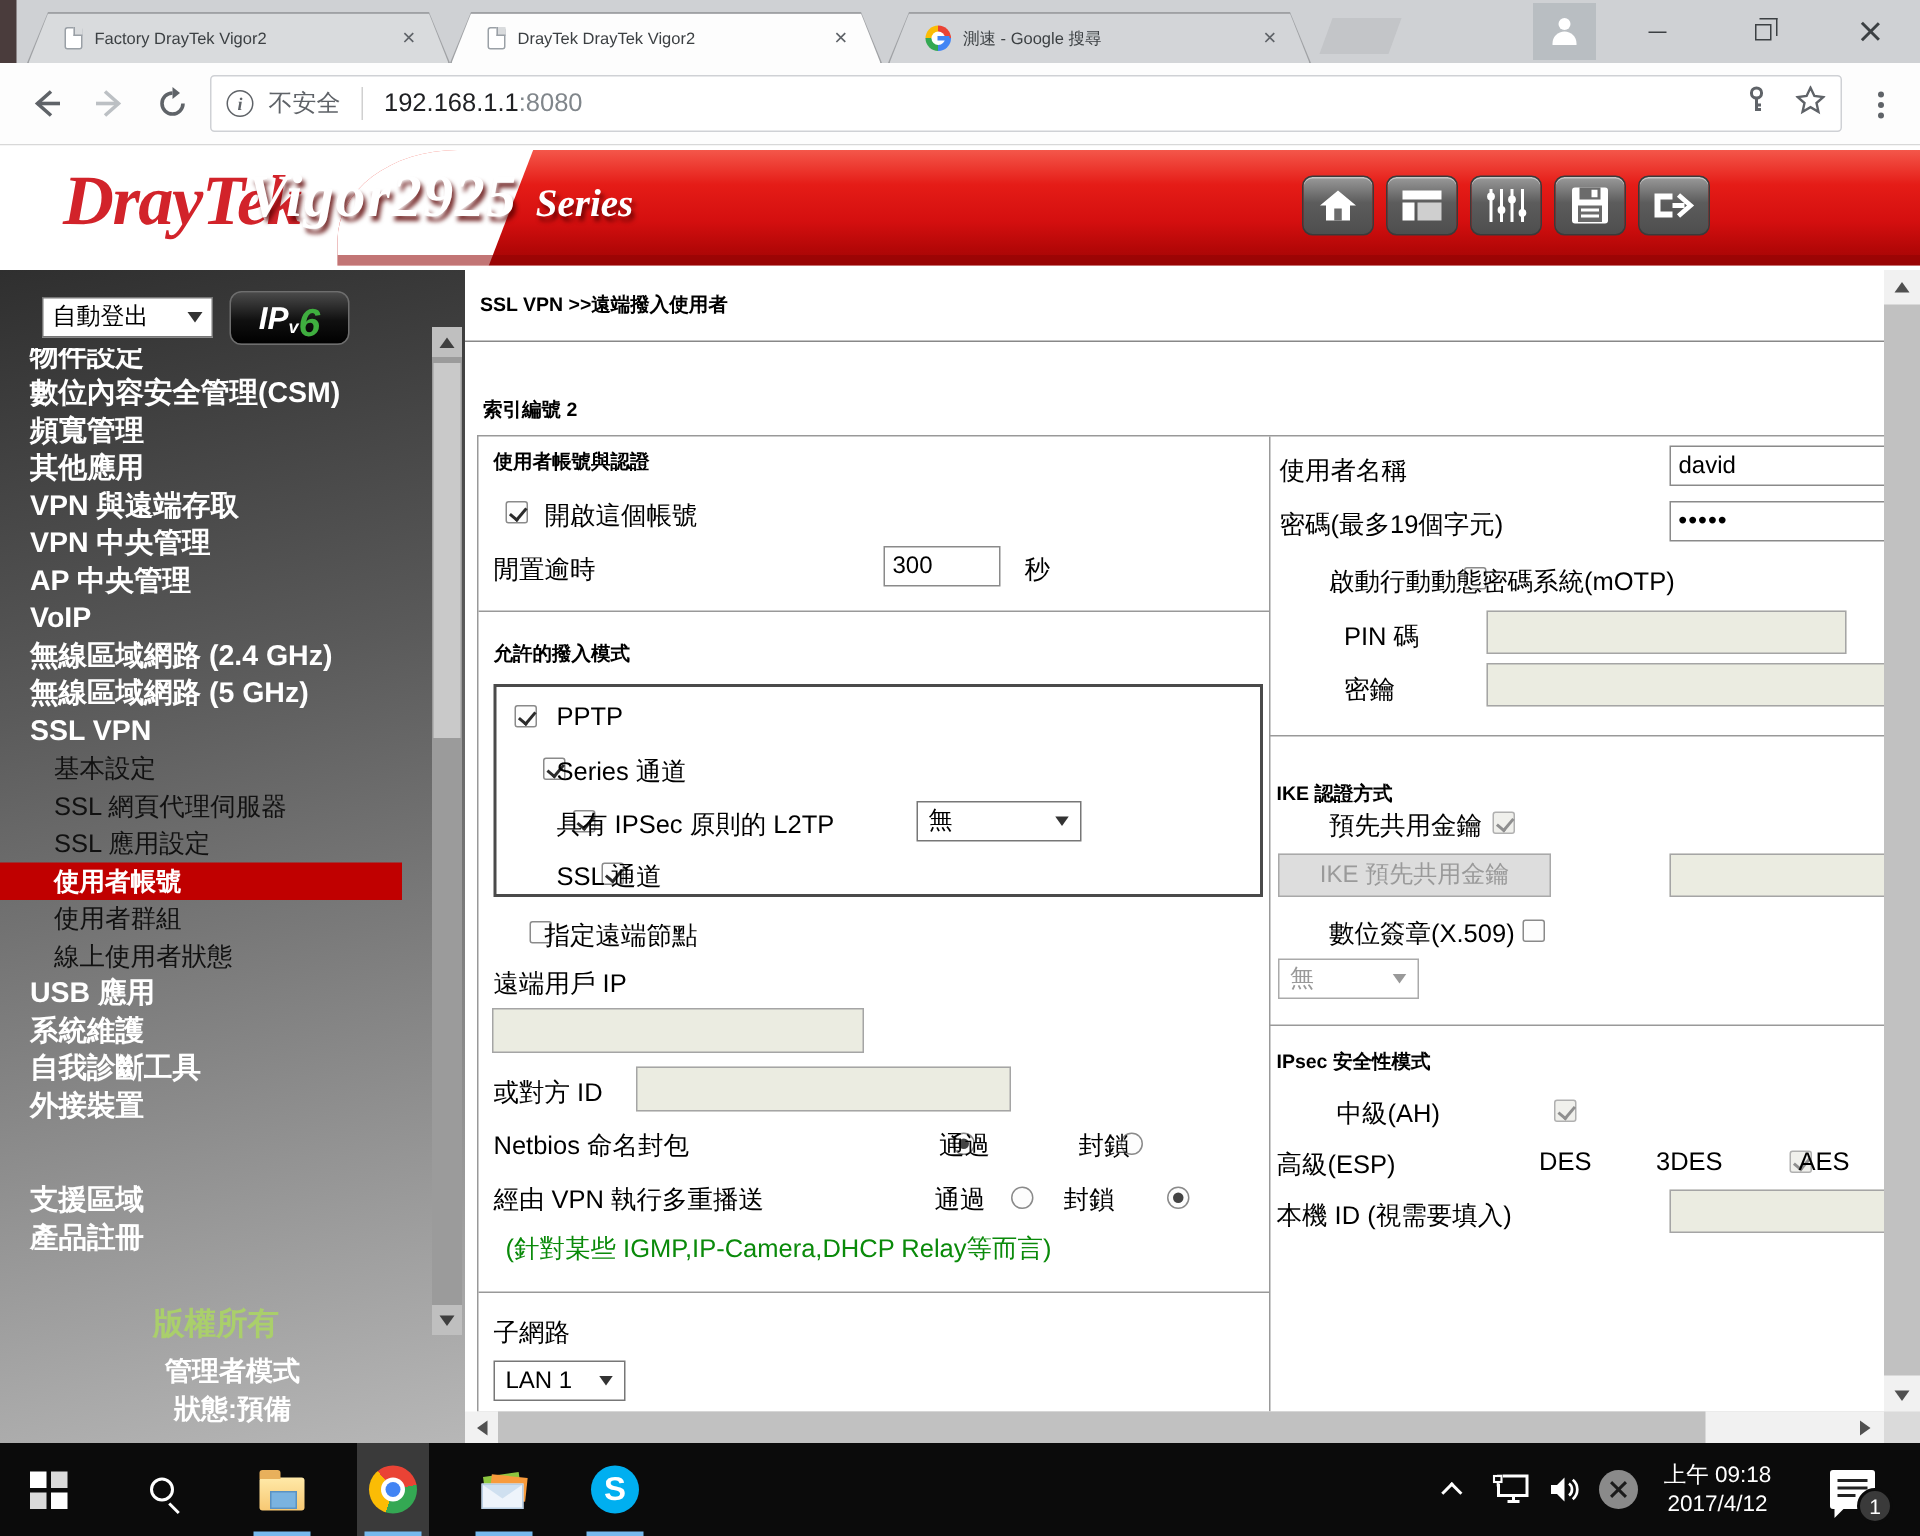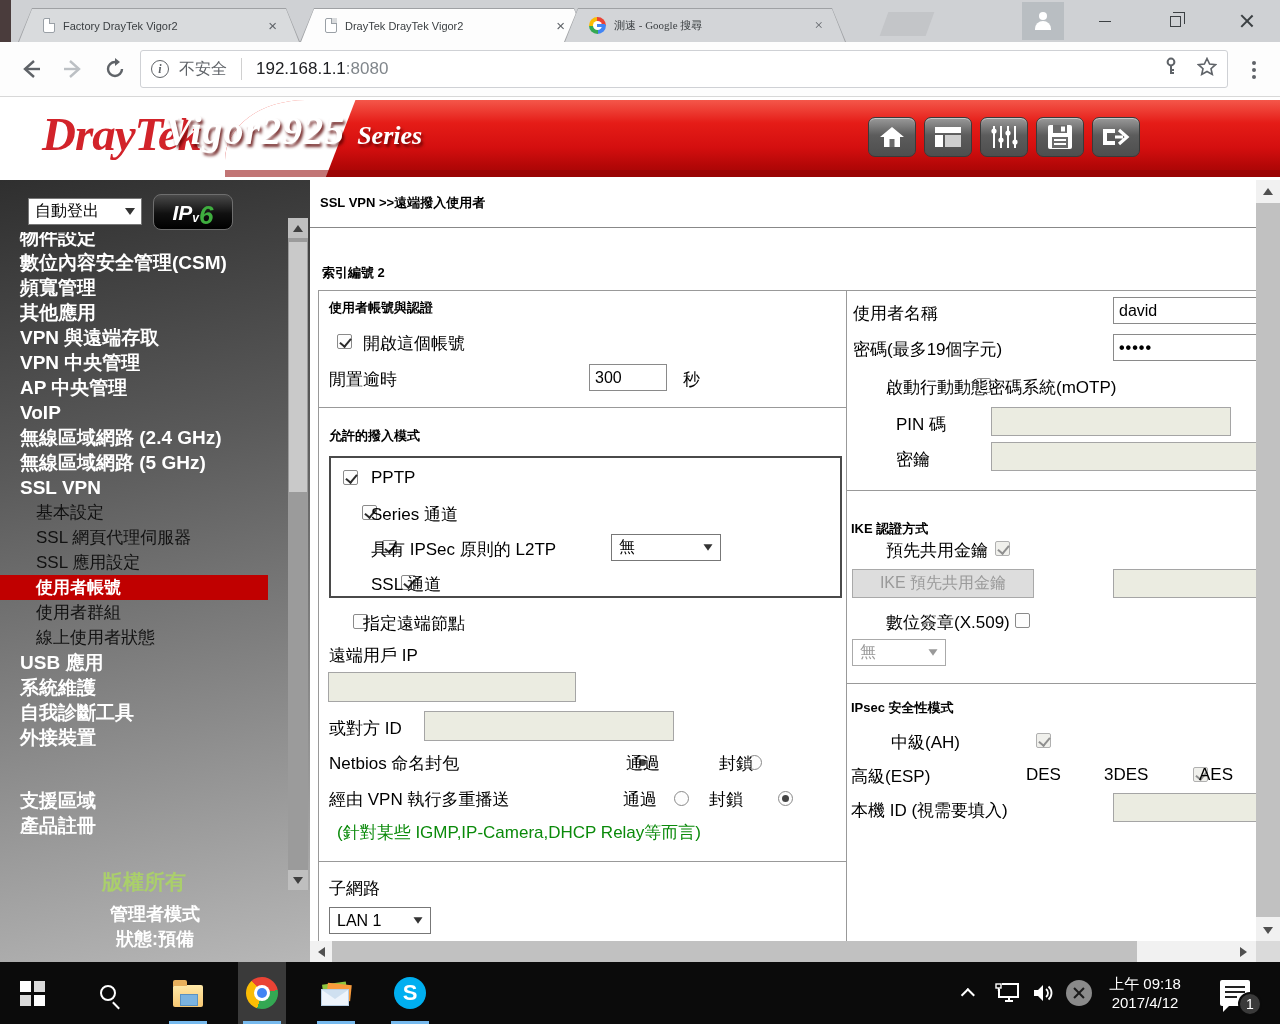--- a/index.html
+++ b/index.html
@@ -164,21 +164,21 @@
   </div>
 
   <div class="abs tab-outer tab-active" style="left:300px;width:288px;">
     <div class="tab-inner">
       <span class="doc-icon"></span>
       <span class="tab-title">DrayTek DrayTek Vigor2</span>
       <span class="tab-close">×</span>
     </div>
   </div>
 
-  <div class="abs tab-outer tab-bar-like" style="left:564px;width:282px;font-family:Liberation Serif, serif;">
+  <div class="abs tab-outer tab-bar-like" style="left:592px;width:282px;">
     <div class="tab-inner">
       <span class="g-icon"></span>
       <span class="tab-title">測速 - Google 搜尋</span>
       <span class="tab-close">×</span>
     </div>
   </div>
 
   <div class="abs" id="newtab-stub"></div>
   <div class="abs" id="avatar-btn">
       <span class="person"></span>
@@ -397,21 +397,21 @@
 
     <span class="abs lbl" style="left:10px;top:497px;">經由 VPN 執行多重播送</span>
     <span class="abs radio" style="left:277px;top:500px;"></span>
     <span class="abs lbl" style="left:304px;top:497px;">通過</span>
     <span class="abs radio sel" style="left:362px;top:500px;"></span>
     <span class="abs lbl" style="left:390px;top:497px;">封鎖</span>
     <span class="abs green-note" style="left:18px;top:530px;">(針對某些 IGMP,IP-Camera,DHCP Relay等而言)</span>
 
     <div class="abs rowline-l" style="top:570px;"></div>
     <span class="abs lbl" style="left:10px;top:586px;">子網路</span>
-    <div class="abs selbox" style="left:10px;top:616px;width:102px;">
+    <div class="abs selbox" style="left:10px;top:616px;width:88px;">
       <span>LAN 1</span>
         <span class="tri-down"></span>
     </div>
 
     
     <span class="abs lbl" style="left:534px;top:11px;">使用者名稱</span>
     <input class="abs field" style="left: 794px; top: 6px; width: 240px;" value="david">
     <span class="abs lbl" style="left:534px;top:47px;">密碼(最多19個字元)</span>
     <input class="abs field" style="left: 794px; top: 43px; width: 240px; font-weight: bold; letter-spacing: 1px;" value="•••••">
     <span class="abs cb" style="left:540px;top:87px;"></span>

